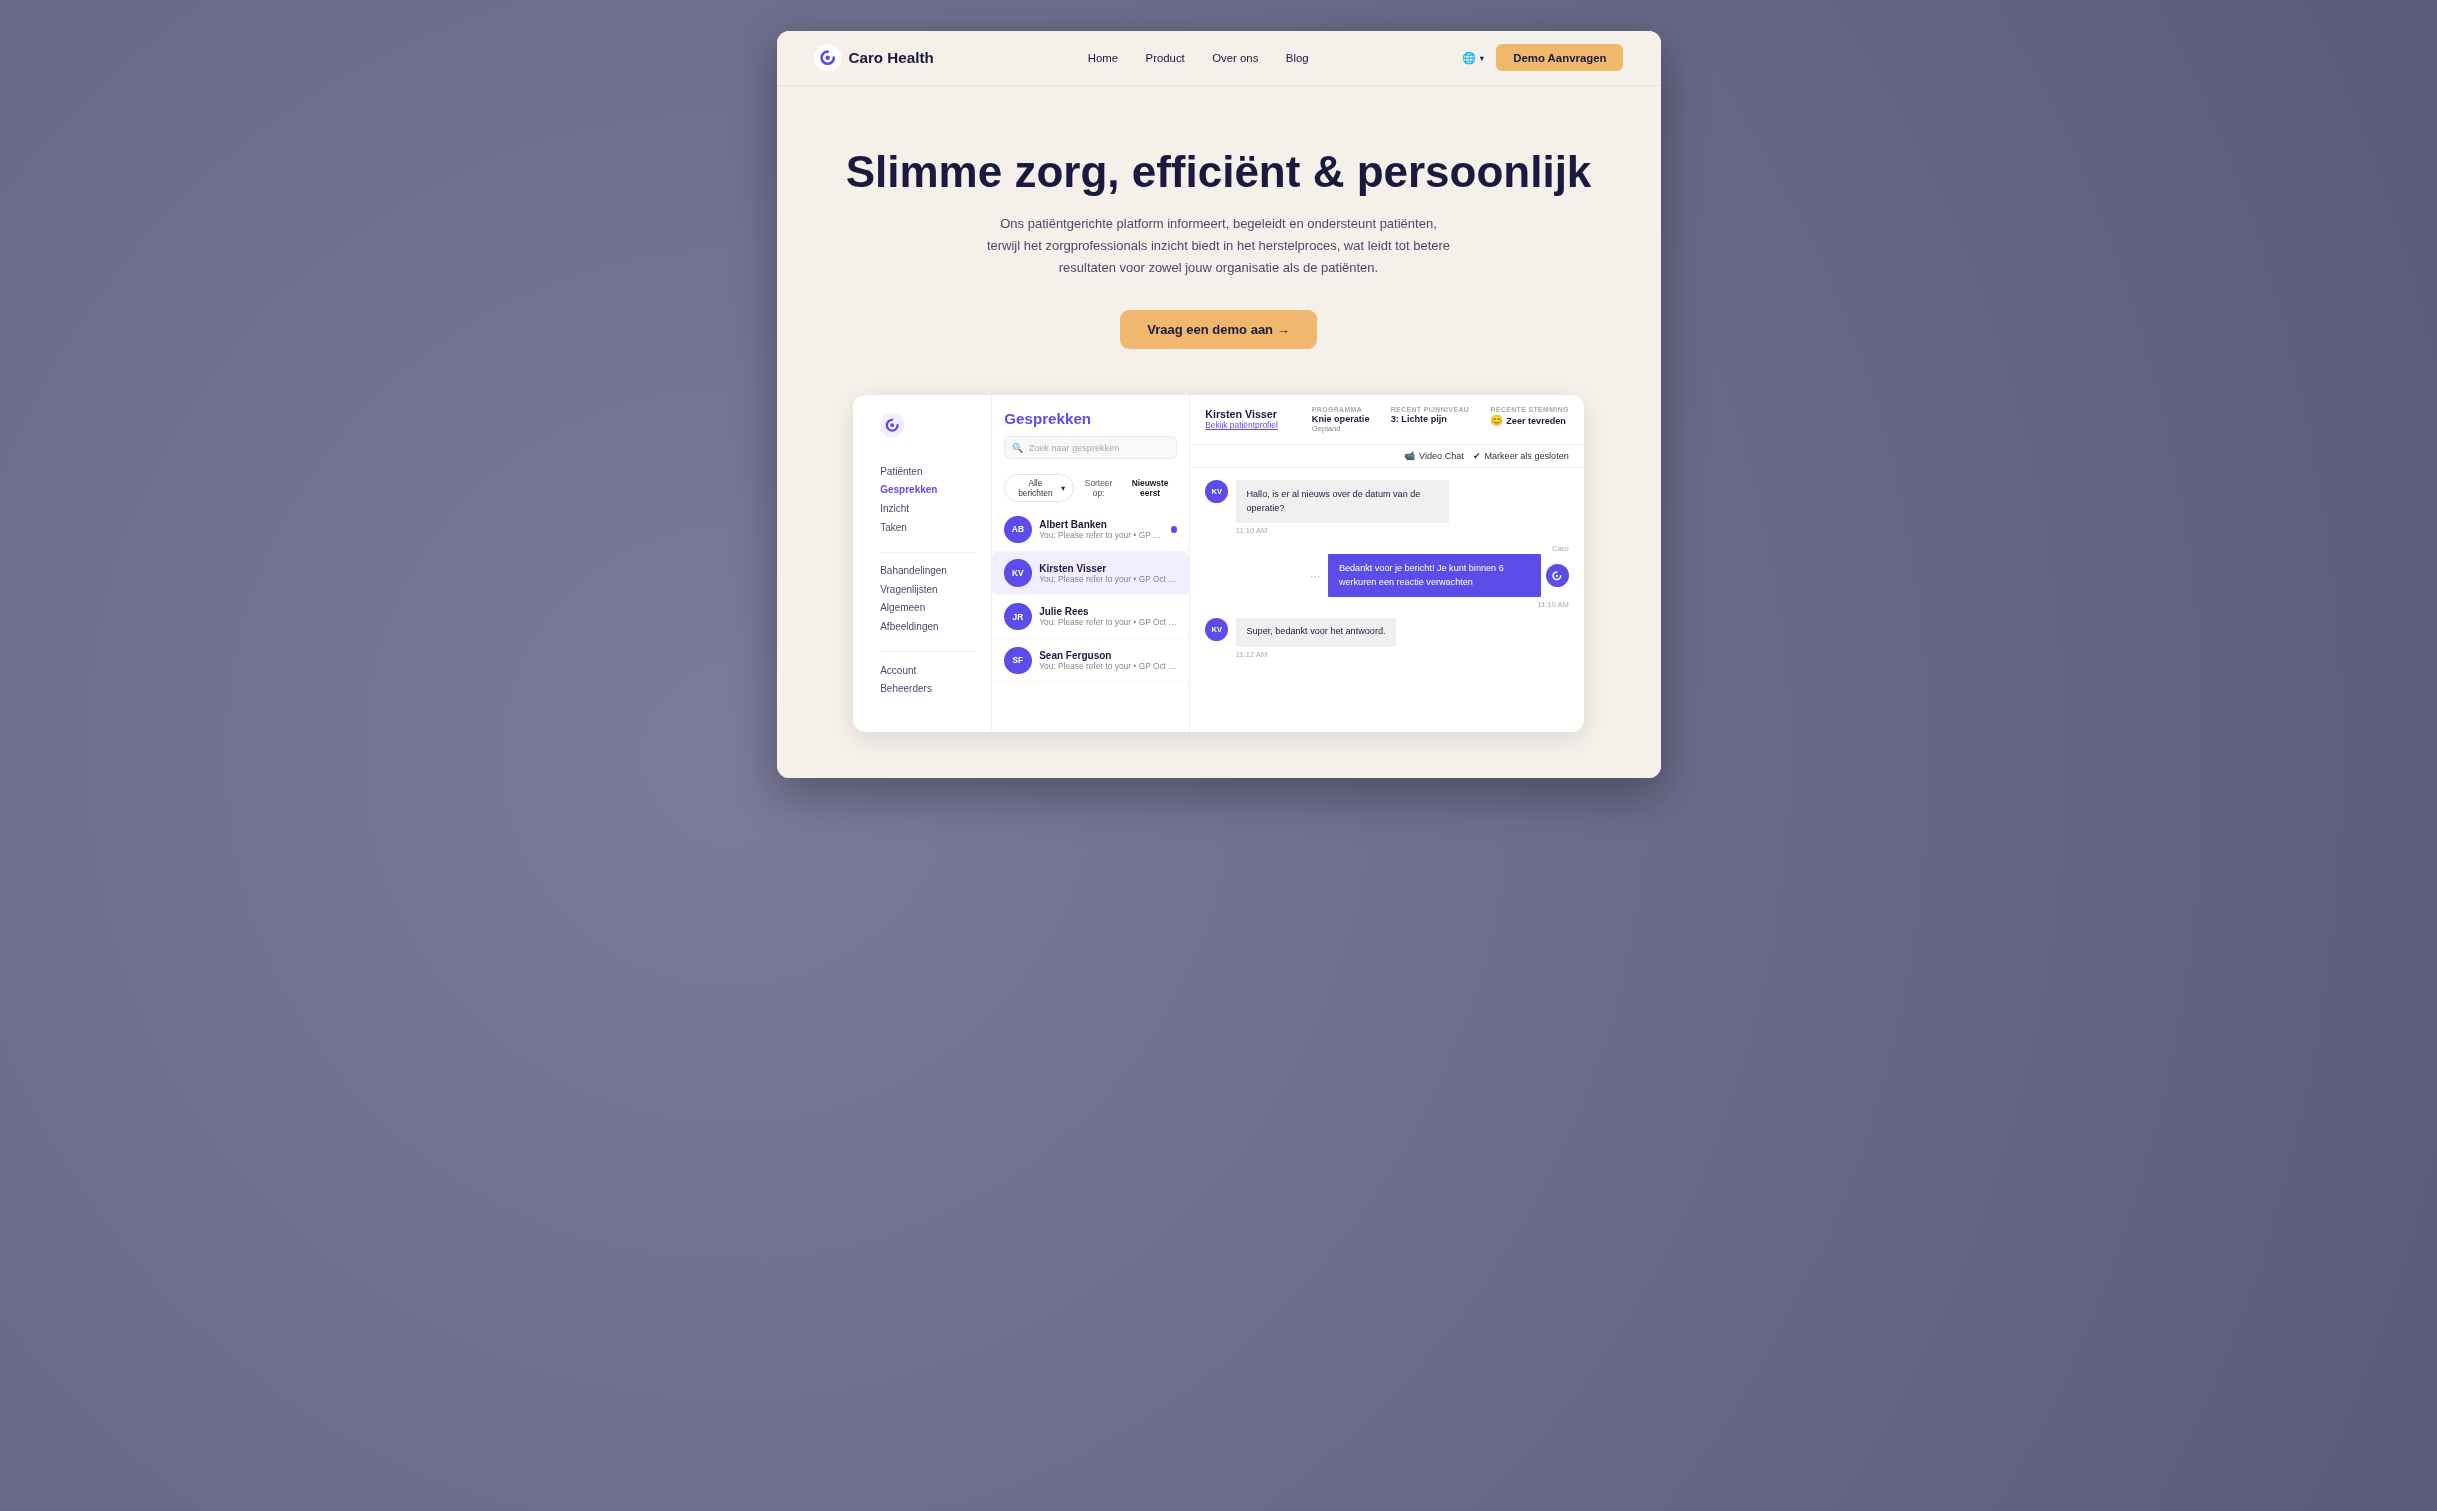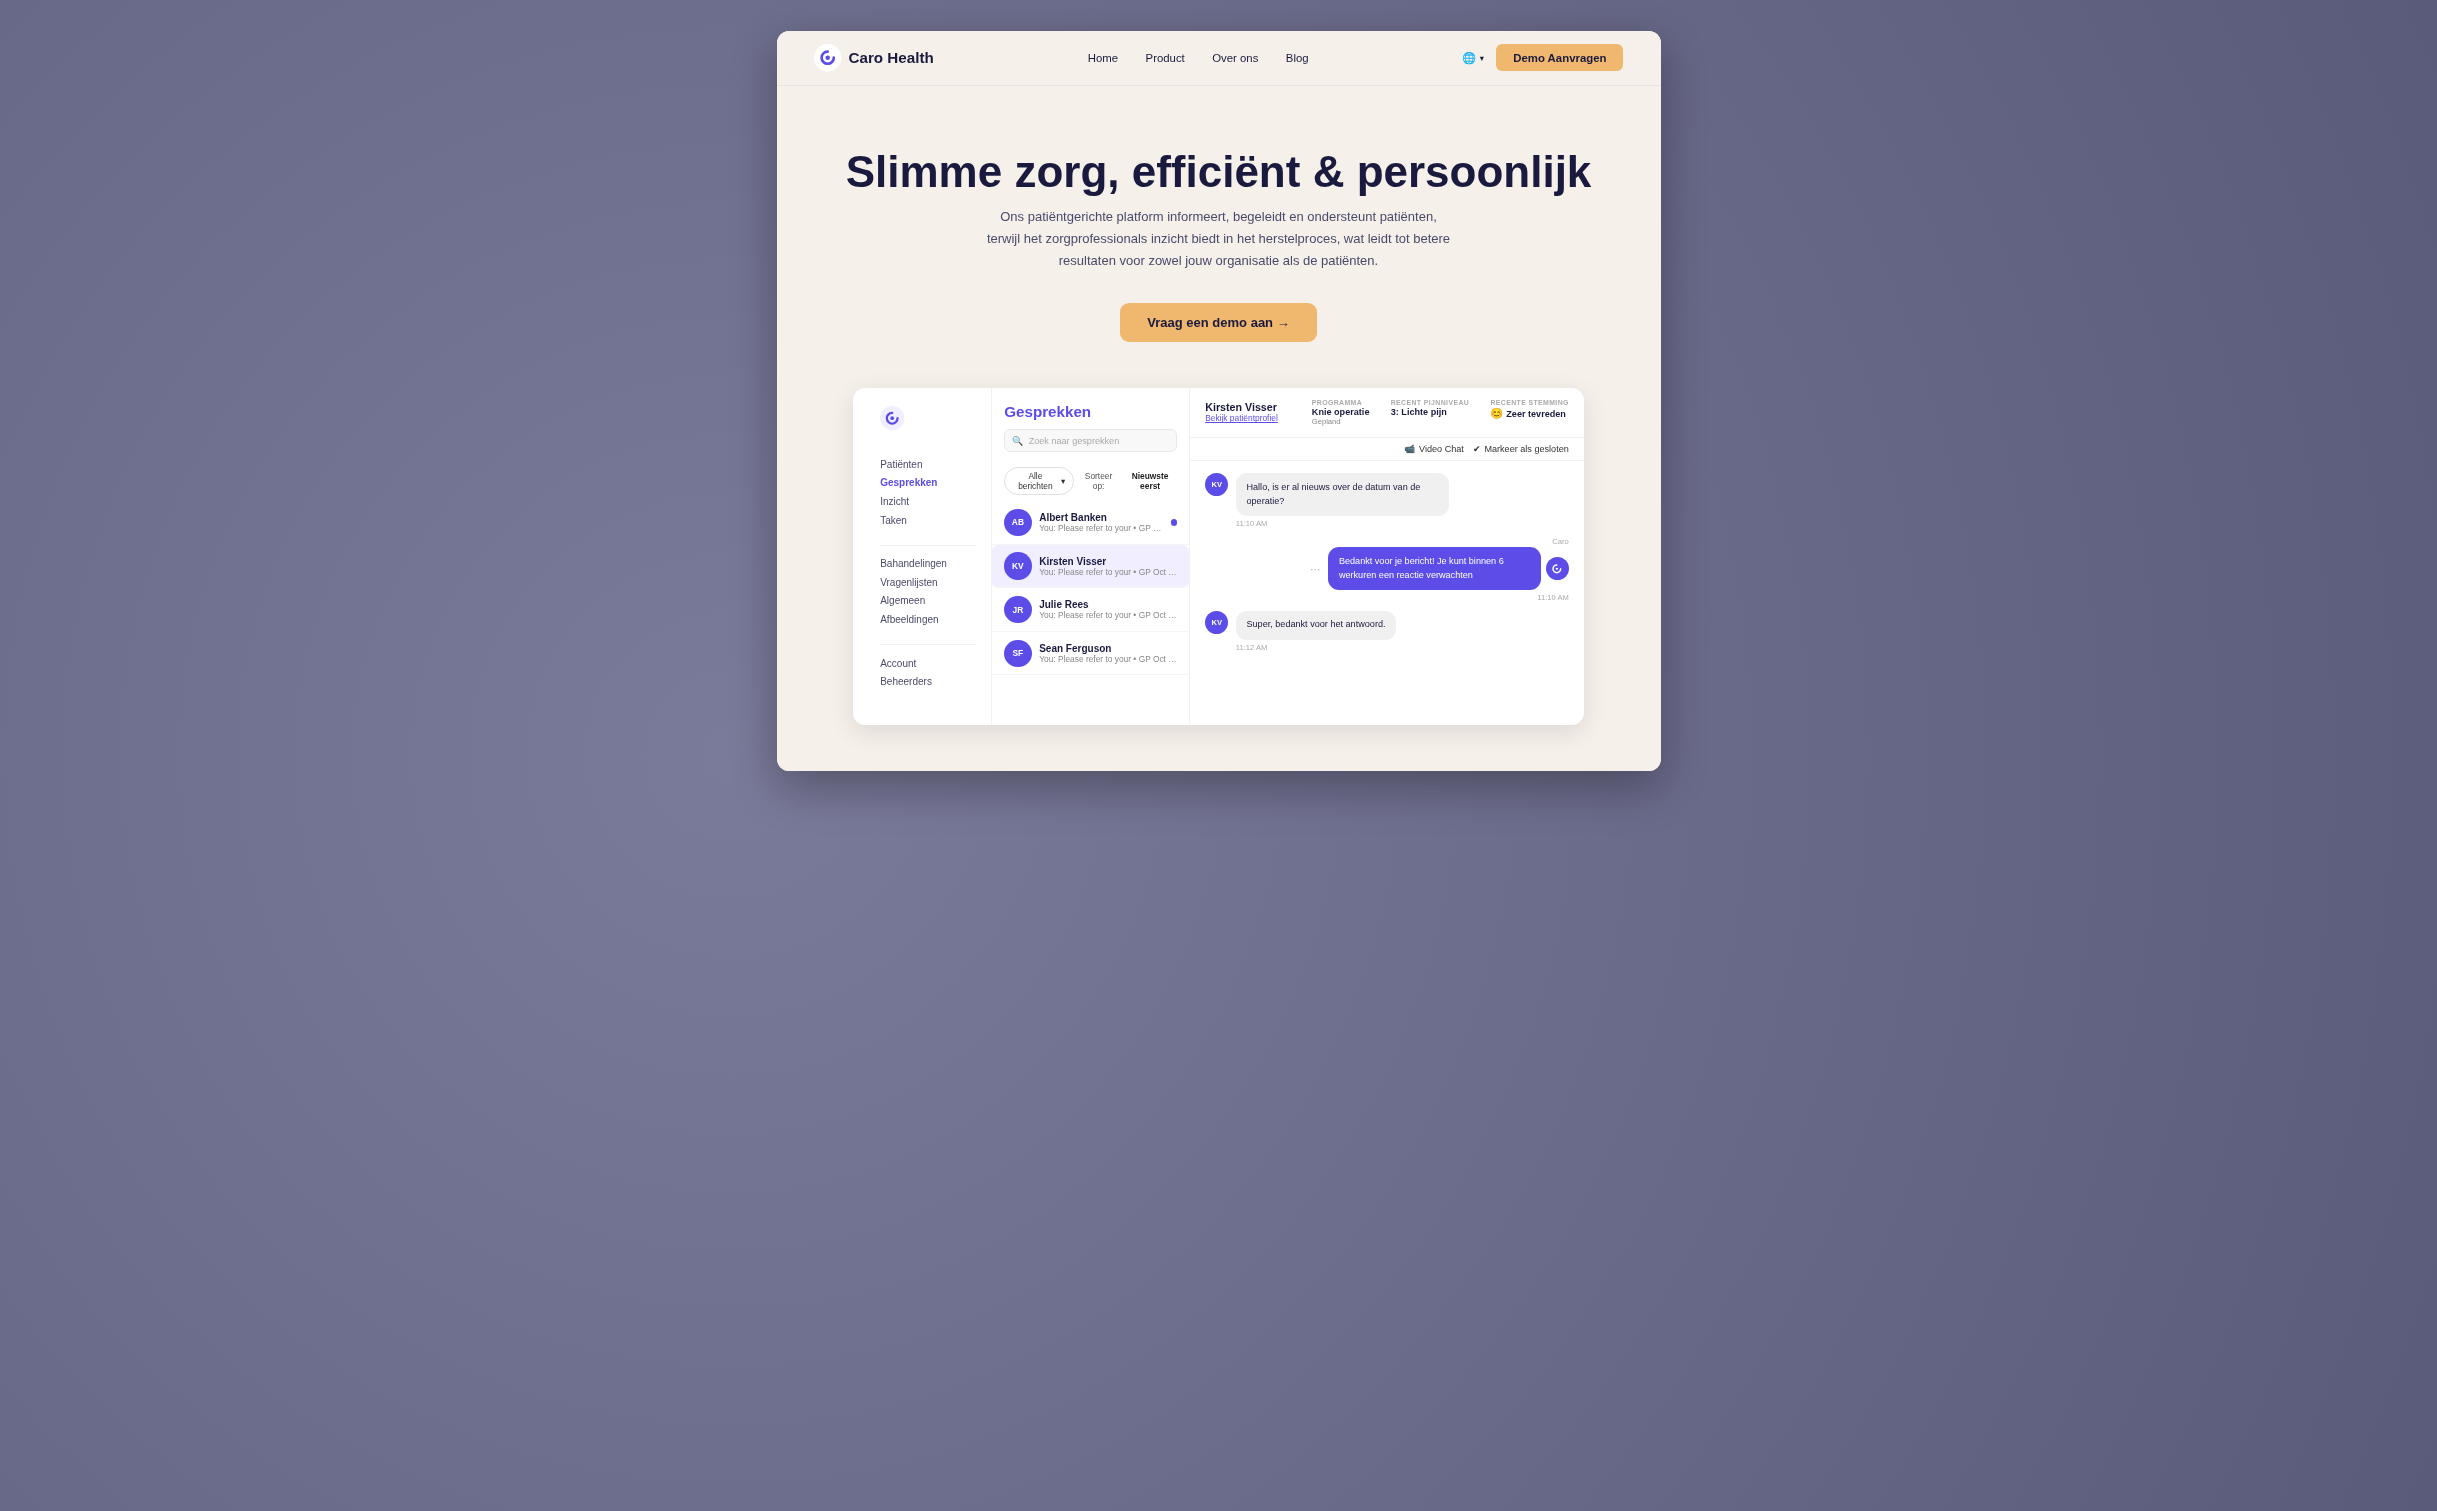--- a/index.html
+++ b/index.html
@@ -86,21 +86,21 @@
     .hero {
       text-align: center;
       padding: 61px 30.5px 46px;
       background: #f5f0ea;
     }
     .hero-title {
       font-size: 44px;
       font-weight: 800;
       color: #1a1a3e;
       line-height: 1.15;
-      margin-bottom: 8px;
+      margin-bottom: 15px;
     }
     .hero-subtitle {
       font-size: 13px;
       color: #4a4a6a;
       max-width: 472px;
       margin: 0 auto 30.5px;
       line-height: 1.7;
     }
     .cta-btn {
       background: #f0b76e;
@@ -384,21 +384,21 @@
       font-size: 7.6px;
       font-weight: 700;
       display: flex;
       align-items: center;
       justify-content: center;
       flex-shrink: 0;
     }
     .msg-bubble {
       max-width: 213px;
       padding: 7.6px 10.7px;
-      border-radius: 11px;
+      border-radius: 1px;
       font-size: 9.1px;
       line-height: 1.5;
     }
     .msg-bubble.received-bubble {
       background: #f0f0f0;
       color: #1a1a3e;
     }
     .msg-bubble.sent-bubble {
       background: #5c4de8;
       color: white;

